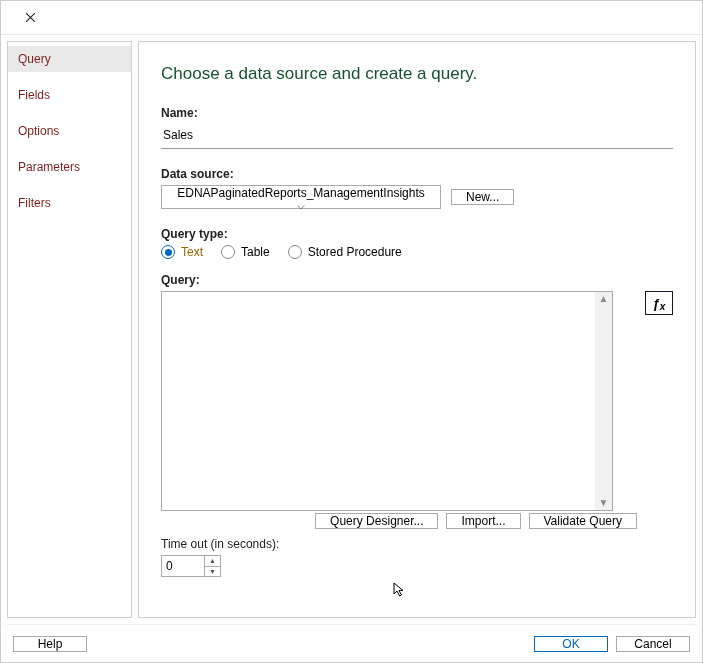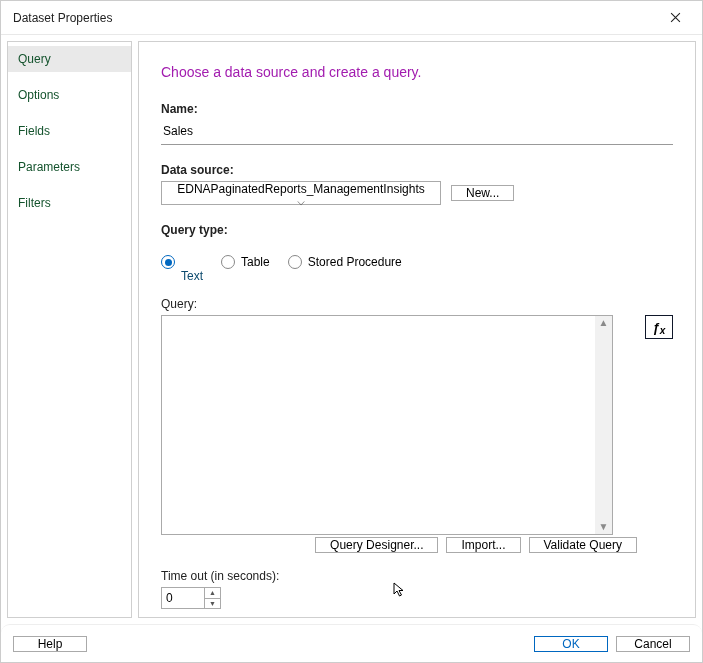--- a/index.html
+++ b/index.html
@@ -50,36 +50,36 @@
     }
     .sidebar {
       width: 125px;
       border: 1px solid #cfcfcf;
       background: #fff;
       padding-top: 4px;
     }
     .side-item {
       padding: 6px 10px;
       font-size: 12px;
-      color: #14532d;
+      color: #7f1d1d;
       cursor: pointer;
       margin-bottom: 10px;
     }
     .side-item.selected {
       background: #e9e9e9;
     }
     .main {
       flex: 1;
       border: 1px solid #cfcfcf;
       padding: 22px 22px 14px 22px;
       overflow: hidden;
     }
     .heading {
-      font-size: 14px;
-      color: #a21caf;
+      font-size: 17px;
+      color: #14532d;
       margin-bottom: 22px;
     }
     .label {
       font-size: 12px;
       color: #222;
       font-weight: 600;
       margin-bottom: 4px;
     }
     .label-normal { font-weight: 400; }
     .name-input {
@@ -136,21 +136,21 @@
       border-radius:50%;
       display:flex;
       align-items:center;
       justify-content:center;
     }
     .radio.selected .radio-circle { border-color:#0067c0; }
     .radio.selected .radio-dot {
       width:7px;height:7px;border-radius:50%;background:#0067c0;
     }
     .radio-label { color:#000000; }
-    .radio.selected .radio-label { color:#0c4a6e;margin-top:28px; }
+    .radio.selected .radio-label { color:#a16207; }
 
     .query-row { display:flex; gap:8px; align-items:flex-start; }
     .query-box {
       flex:1;
       height: 220px;
       border:1px solid #aaa;
       position:relative;
       overflow:hidden;
       background:#fff;
     }
@@ -179,21 +179,21 @@
       margin-left:24px;
     }
     .fx-btn .x { font-size:10px; position:relative; top:2px;}
     .action-row {
       display:flex;
       justify-content:flex-end;
       gap:8px;
       margin-top:2px;
       padding-right:36px;
     }
-    .timeout-row { margin-top:16px; }
+    .timeout-row { margin-top:8px; }
     .spinner {
       display:flex;
       border:1px solid #aaa;
       width:60px;
       height:22px;
     }
     .spinner input {
       border:none;
       width:42px;
       padding:0 4px;
@@ -236,34 +236,33 @@
       width:16px;height:16px;
       pointer-events:none;
     }
   </style>
 </head>
 <body>
 
 <div class="window">
 
   <div class="titlebar">
-    <div class="title">Dataset Properties</div>
     <div class="close-x">
       <svg viewBox="0 0 10 10">
           <path d="M1 1 L9 9 M9 1 L1 9" stroke="#222" stroke-width="1"></path>
         </svg>
     </div>
   </div>
 
   <div class="body">
 
     <div class="sidebar">
       <div class="side-item selected"><span>Query</span></div>
+      <div class="side-item"><span>Fields</span></div>
       <div class="side-item"><span>Options</span></div>
-      <div class="side-item"><span>Fields</span></div>
       <div class="side-item"><span>Parameters</span></div>
       <div class="side-item"><span>Filters</span></div>
     </div>
 
     <div class="main">
       <div class="heading">Choose a data source and create a query.</div>
 
       <div class="label">Name:</div>
       <input class="name-input" value="Sales" style="">
 
@@ -287,21 +286,21 @@
         <div class="radio">
           <div class="radio-circle"></div>
           <span class="radio-label">Table</span>
         </div>
         <div class="radio">
           <div class="radio-circle"></div>
           <span class="radio-label">Stored Procedure</span>
         </div>
       </div>
 
-      <div class="label label-normal" style="font-weight:400">Query:</div>
+      <div class="label label-normal" style="font-weight:700">Query:</div>
       <div class="query-row">
         <div class="query-box">
           <div class="track">
             <div class="arrow">▲</div>
             <div class="arrow">▼</div>
           </div>
         </div>
         <div class="fx-btn">
           <span>ƒ<span class="x">x</span></span>
         </div>

